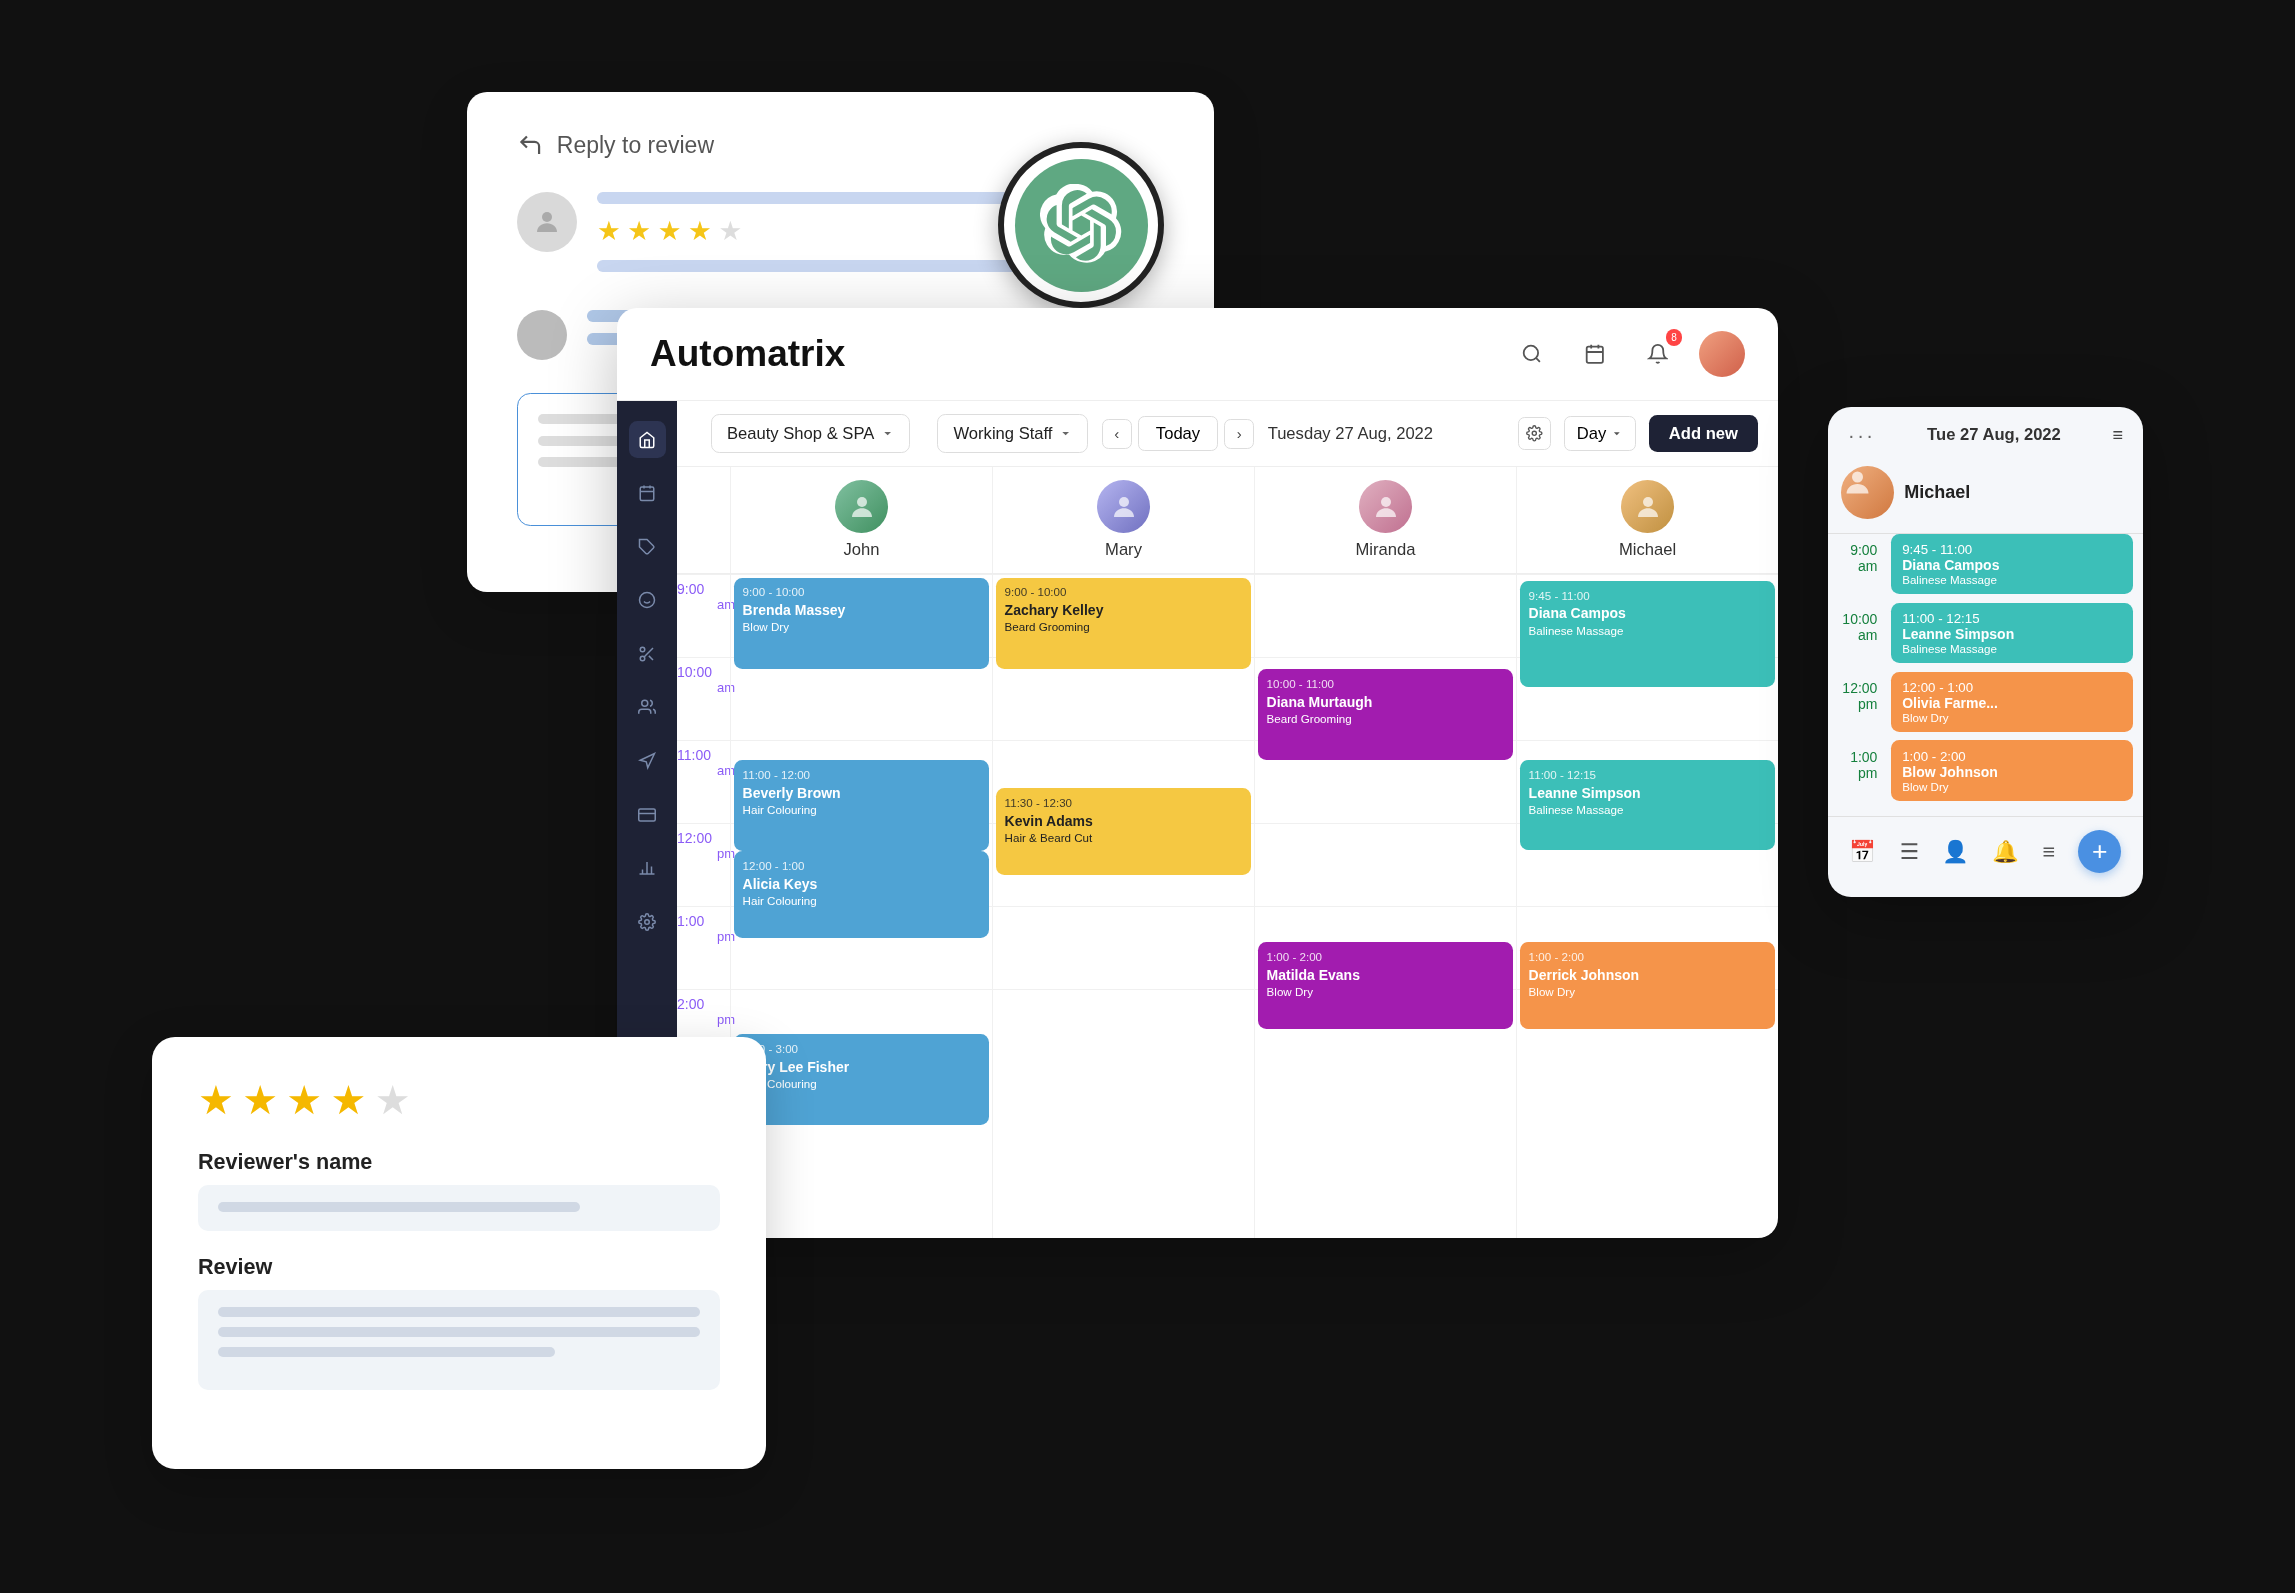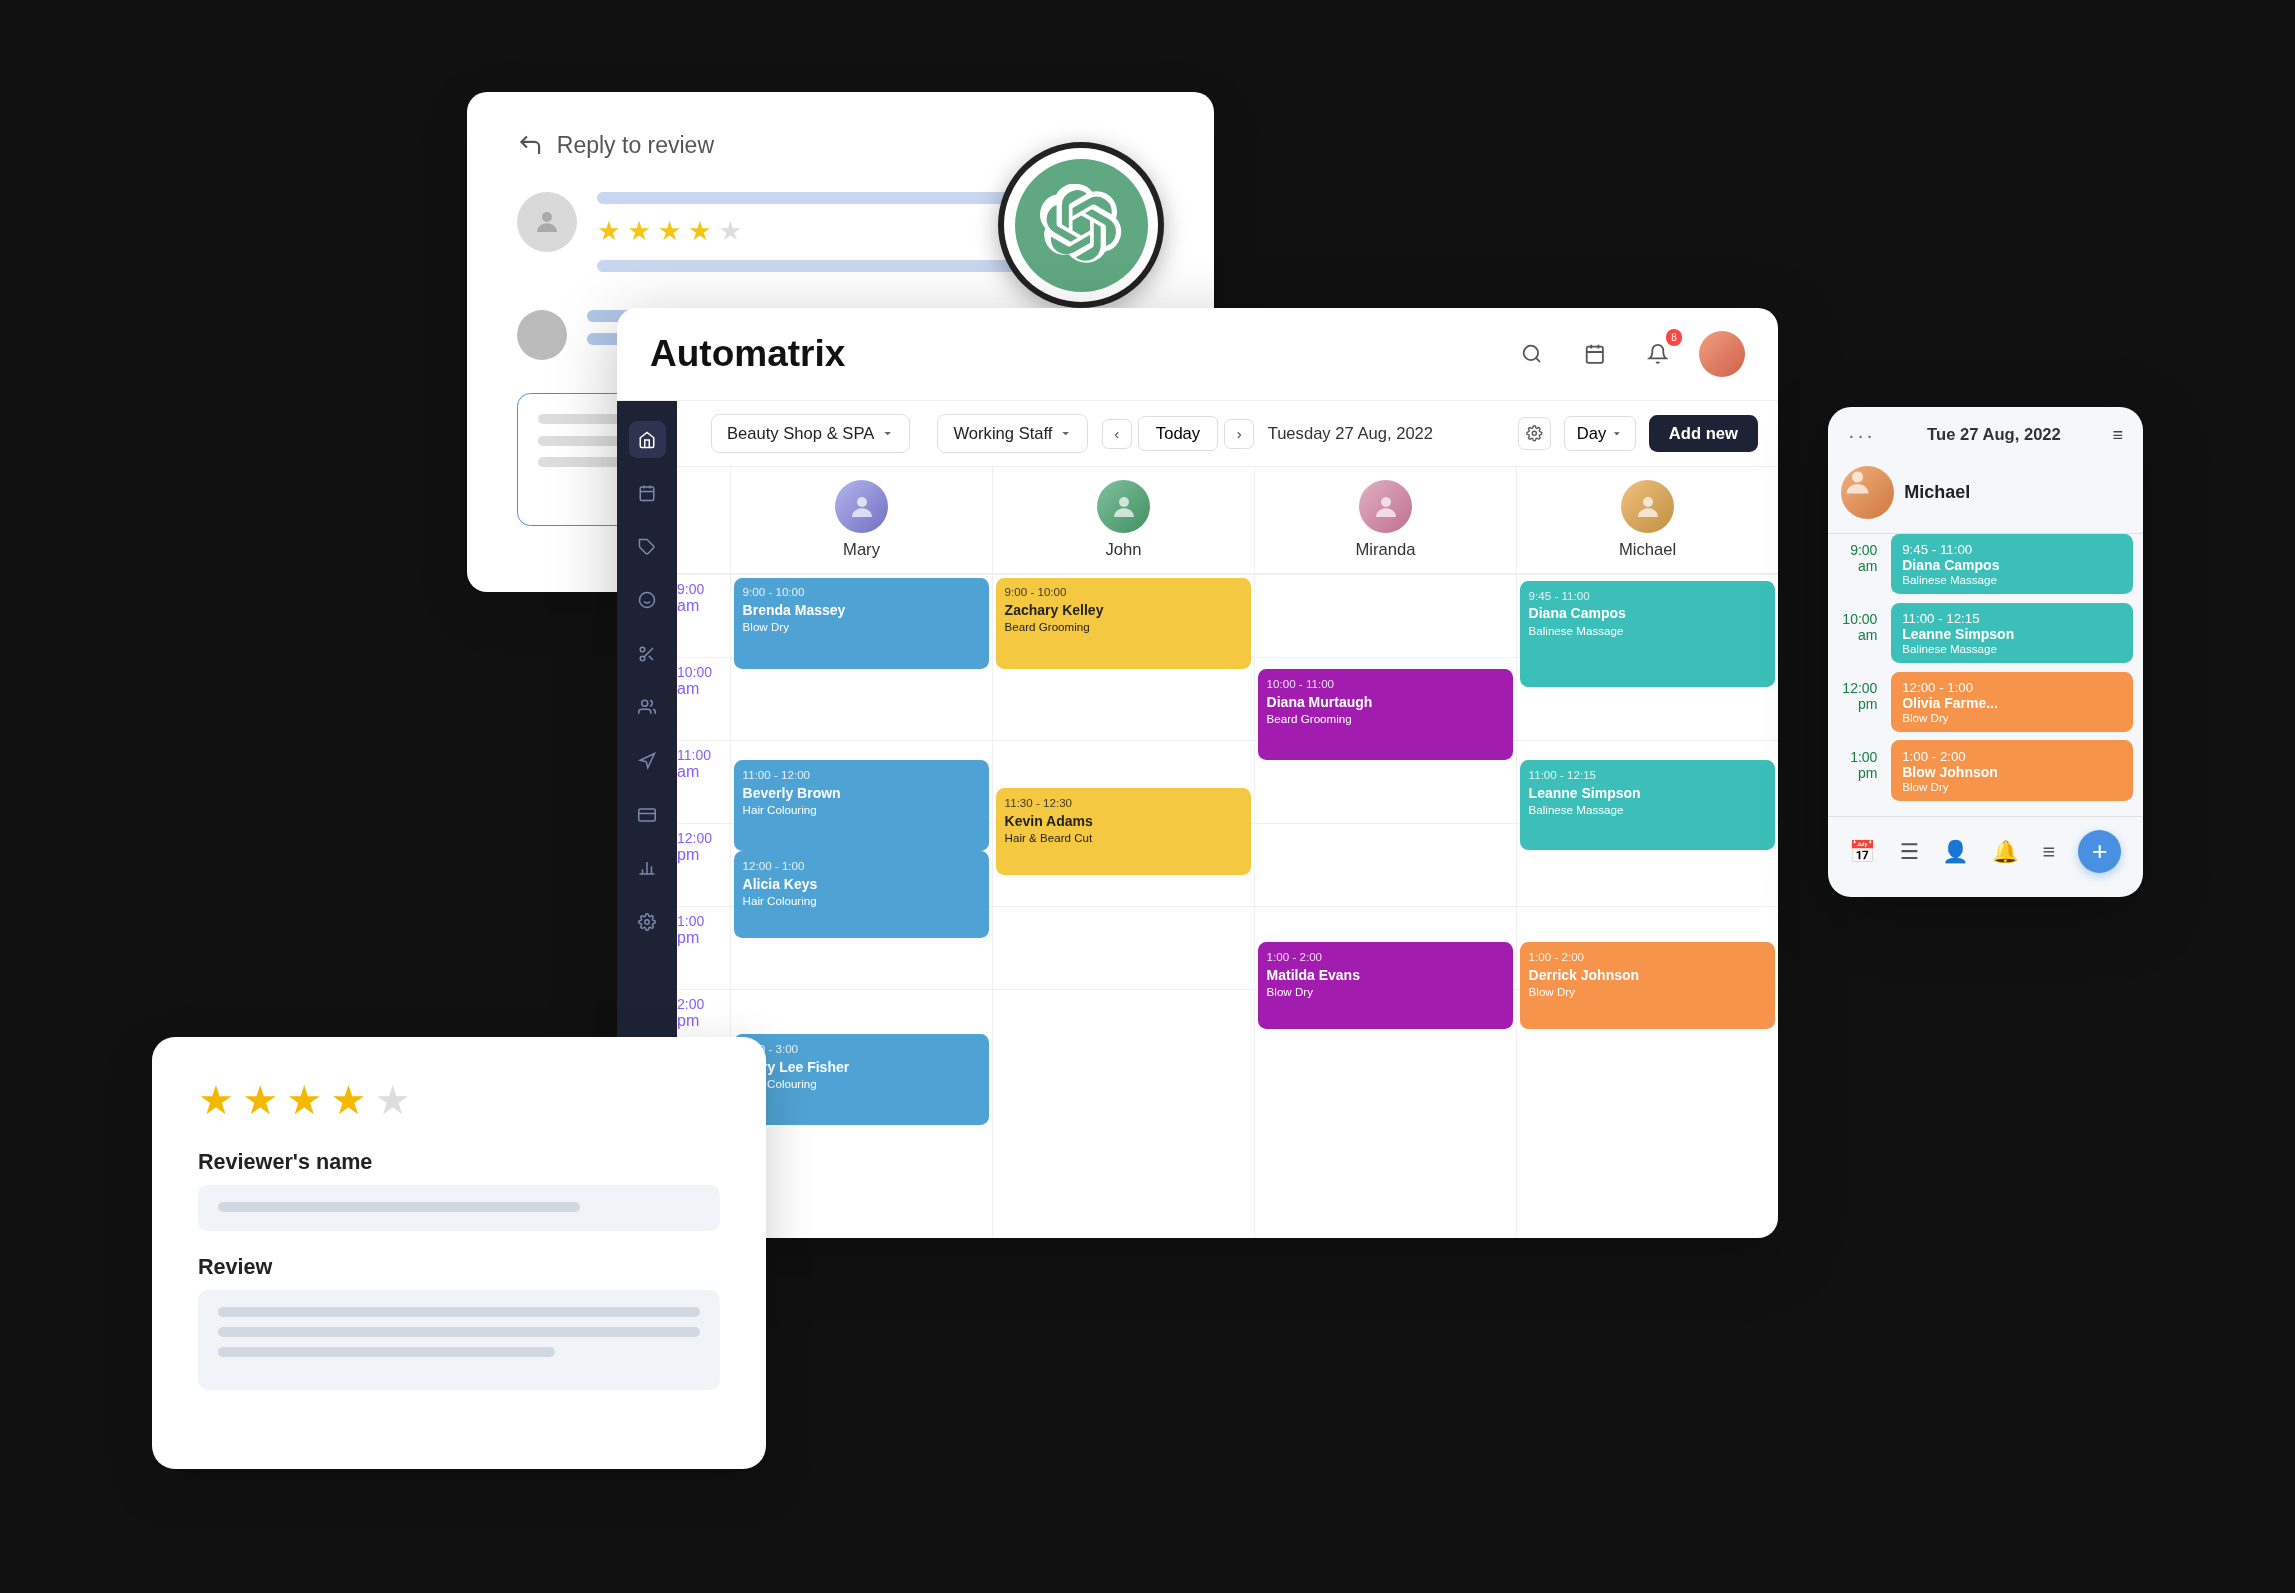--- a/index.html
+++ b/index.html
@@ -367,21 +367,21 @@
       display: flex;
       align-items: flex-start;
       justify-content: flex-start;
       padding-right: 8.3px;
       padding-top: 6px;
       font-size: 14px;
       color: #8b5cf6;
       border-top: 0.8px solid #f0f0f0;
     }
     .time-label-main { font-size: 14px; }
-    .time-label-sub { font-size: 16px; }
+    .time-label-sub { font-size: 13px; margin-left: 40px; }
 
     .columns-area {
       flex: 1;
       display: flex;
     }
     .day-col {
       flex: 1;
       border-left: 0.8px solid #f0f0f0;
       position: relative;
       min-height: 664px;
@@ -723,36 +723,36 @@
               </svg>
           </div>
           <button class="add-new-btn">
             <span>Add new</span>
           </button>
         </div>
 
         <div class="staff-row">
           <div class="time-col-header"></div>
           <div class="staff-col-header">
+            <div class="staff-avatar av-john">
+              <svg width="30" height="30" viewBox="0 0 24 24" fill="rgba(255,255,255,0.7)">
+                <circle cx="12" cy="8" r="4"></circle>
+                  <path d="M4 20c0-4 3.6-7 8-7s8 3 8 7"></path>
+              </svg>
+            </div>
+            <span class="staff-name">John</span>
+          </div>
+          <div class="staff-col-header">
             <div class="staff-avatar av-mary">
               <svg width="30" height="30" viewBox="0 0 24 24" fill="rgba(255,255,255,0.7)">
                 <circle cx="12" cy="8" r="4"></circle>
                   <path d="M4 20c0-4 3.6-7 8-7s8 3 8 7"></path>
               </svg>
             </div>
             <span class="staff-name">Mary</span>
-          </div>
-          <div class="staff-col-header">
-            <div class="staff-avatar av-john">
-              <svg width="30" height="30" viewBox="0 0 24 24" fill="rgba(255,255,255,0.7)">
-                <circle cx="12" cy="8" r="4"></circle>
-                  <path d="M4 20c0-4 3.6-7 8-7s8 3 8 7"></path>
-              </svg>
-            </div>
-            <span class="staff-name">John</span>
           </div>
           <div class="staff-col-header">
             <div class="staff-avatar av-miranda">
               <svg width="30" height="30" viewBox="0 0 24 24" fill="rgba(255,255,255,0.7)">
                 <circle cx="12" cy="8" r="4"></circle>
                   <path d="M4 20c0-4 3.6-7 8-7s8 3 8 7"></path>
               </svg>
             </div>
             <span class="staff-name">Miranda</span>
           </div>

